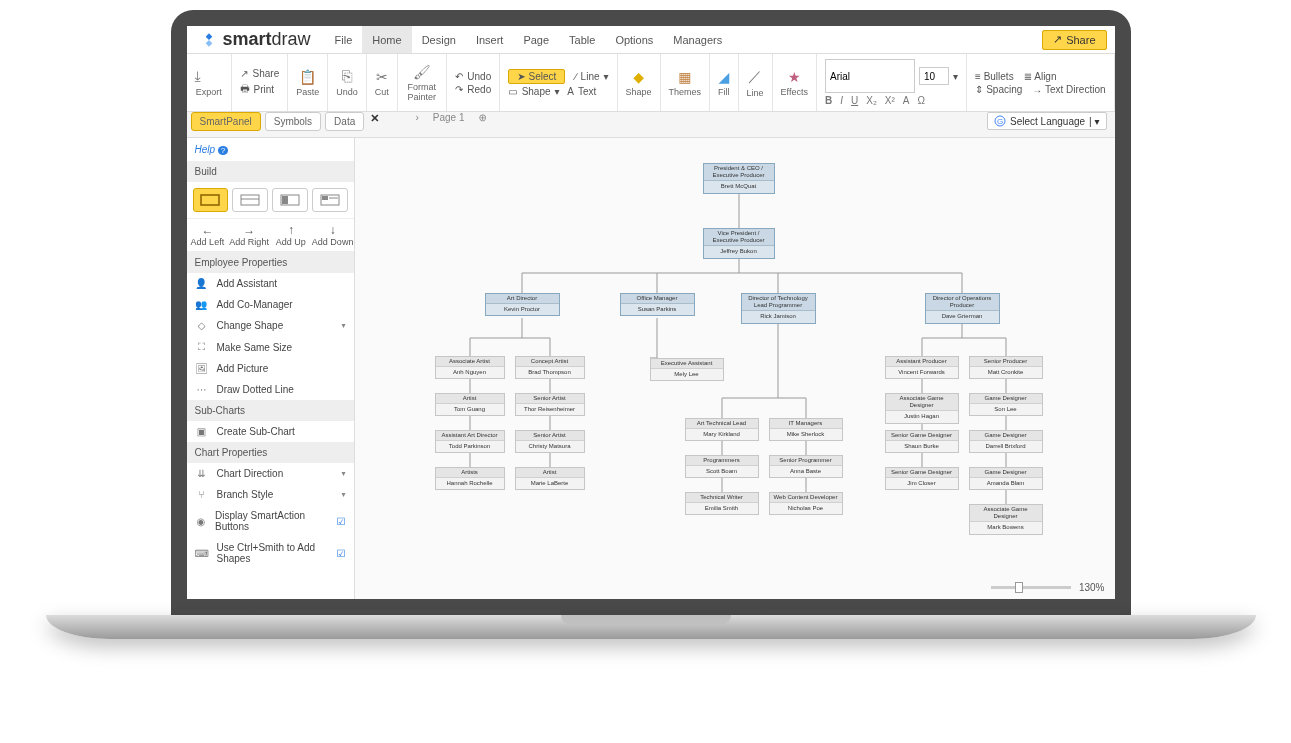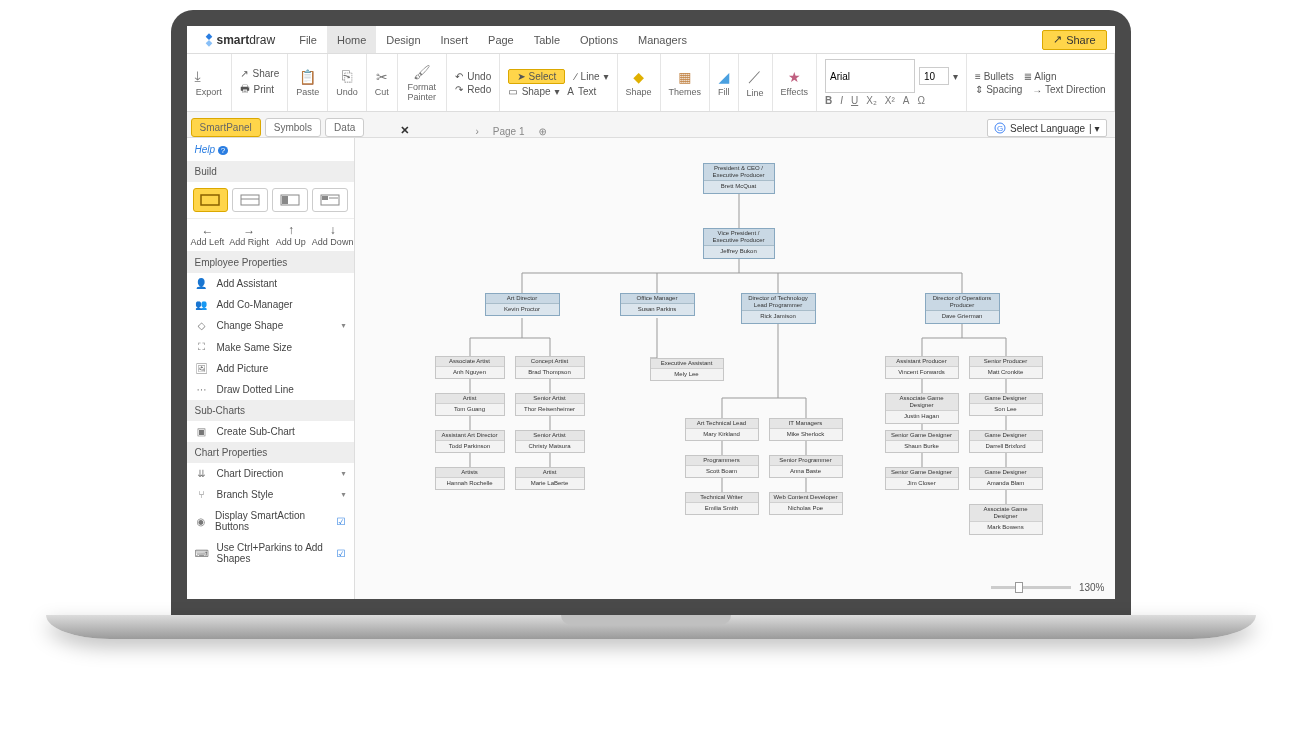--- a/index.html
+++ b/index.html
@@ -7,39 +7,39 @@
 
 .laptop { position: relative; width: 1260px; height: 720px; margin: 0 auto; }
 .bezel { position: absolute; top: 10px; left: 155px; width: 960px; height: 605px; background: #4a4a4a; border-radius: 22px 22px 0 0; padding: 16px; }
 .base { position: absolute; top: 615px; left: 30px; width: 1210px; height: 24px; background: linear-gradient(#dcdcdc,#9a9a9a); border-radius: 0 0 80px 80px / 0 0 30px 30px; box-shadow: 0 8px 20px rgba(0,0,0,.25); }
 .notch { position: absolute; top: 615px; left: 50%; transform: translateX(-50%); width: 170px; height: 10px; background: #c0c0c0; border-radius: 0 0 12px 12px; }
 
 .screen { width: 928px; height: 573px; background: #fff; position: relative; overflow: hidden; font-size: 11px; color: #333; }
 
 
 .menubar { height: 28px; display: flex; align-items: center; gap: 0; border-bottom: 1px solid #ddd; background:#fff; }
-.logo { display:flex; align-items:center; padding: 0 14px; font-size:12px; color:#333; }
+.logo { display:flex; align-items:center; gap:6px; padding: 0 14px; font-size:18px; color:#333; }
 .logo b{font-weight:700}
 .logo-icon{width:16px;height:16px;}
 .menu-item { padding: 0 10px; height: 100%; display: flex; align-items: center; color:#555; cursor:pointer; }
 .menu-item.active { background: #e8e8e8; }
 .share-btn { margin-left:auto; margin-right:8px; height:20px; padding:0 10px; background:#ffd54a; border:1px solid #dba800; border-radius:2px; font-size:11px; display:flex; align-items:center; gap:4px; cursor:pointer; }
 
 
 .ribbon { height: 58px; border-bottom: 1px solid #ddd; background:#fff; display:flex; }
 .rgroup { border-right:1px solid #e5e5e5; padding: 3px 8px; display:flex; flex-direction:column; justify-content:center; gap:2px; }
 .rgroup.col { align-items:center; }
 .ricon { font-size:14px; color:#777; }
 .rlbl { font-size:9px; color:#666; text-align:center; }
 .rrow { display:flex; align-items:center; gap:4px; font-size:10px; color:#555; white-space:nowrap;}
 .select-btn{background:#ffd54a;border:1px solid #dba800;padding:1px 8px;border-radius:2px;font-size:10px;display:inline-flex;align-items:center;gap:3px;}
 .grey{color:#bbb}
 
 
-.tabsline{height:26px;background:#f5f5f5;border-bottom:1px solid #ddd;display:flex;align-items:flex-end;position:relative;gap:30px;}
+.tabsline{height:26px;background:#f5f5f5;border-bottom:1px solid #ddd;display:flex;align-items:flex-start;position:relative;}
 .panel-tabs{display:flex;gap:4px;padding-left:4px;}
 .panel-tab{padding:3px 8px;border:1px solid #ccc;border-radius:3px;background:#fff;font-size:10px;color:#666;cursor:pointer;}
 .panel-tab.active{background:#ffd54a;border-color:#dba800;}
 .close-x{font-weight:bold;padding:0 6px;cursor:pointer;}
 .page-area{margin-left:30px;display:flex;align-items:center;gap:14px;color:#888;font-size:10px;}
 .lang-select{position:absolute;right:8px;border:1px solid #ccc;background:#fff;padding:2px 6px;border-radius:2px;font-size:10px;display:flex;align-items:center;gap:4px;}
 
 
 .workspace{display:flex;height:calc(100% - 28px - 58px - 26px);}
 .sidepanel{width:168px;border-right:1px solid #ddd;background:#fff;overflow:hidden;}
@@ -283,21 +283,21 @@
                 <span class="ico">⑂</span>
                 <span>Branch Style</span>
               </div>
               <div class="prop-item">
                 <span class="ico">◉</span>
                 <span>Display SmartAction Buttons</span>
                 <span class="chk">☑</span>
               </div>
               <div class="prop-item">
                 <span class="ico">⌨</span>
-                <span>Use Ctrl+Parkins to Add Shapes</span>
+                <span>Use Ctrl+Smith to Add Shapes</span>
                 <span class="chk">☑</span>
               </div>
             </div>
     </div>
 
     <div class="canvas" id="canvas">
      <svg class="lines" id="conlines" width="760" height="460">
               <line x1="384" y1="50" x2="384" y2="90"></line>
               <line x1="384" y1="115" x2="384" y2="135"></line>
               <line x1="167" y1="135" x2="607" y2="135"></line>

